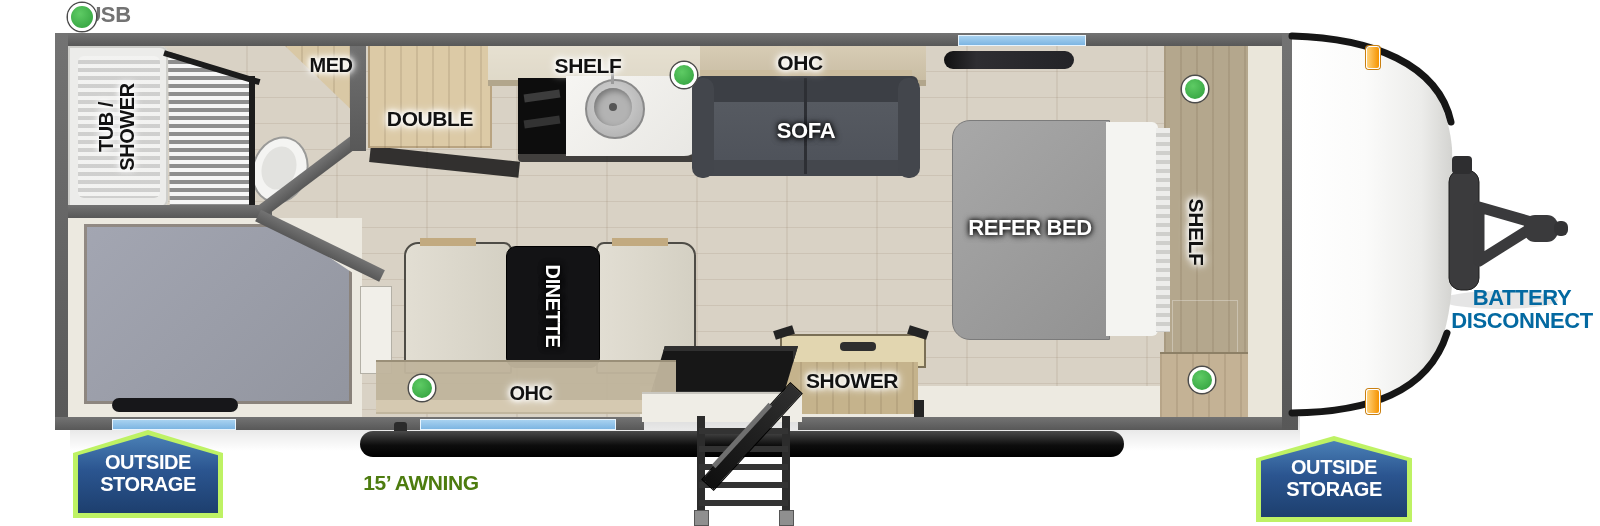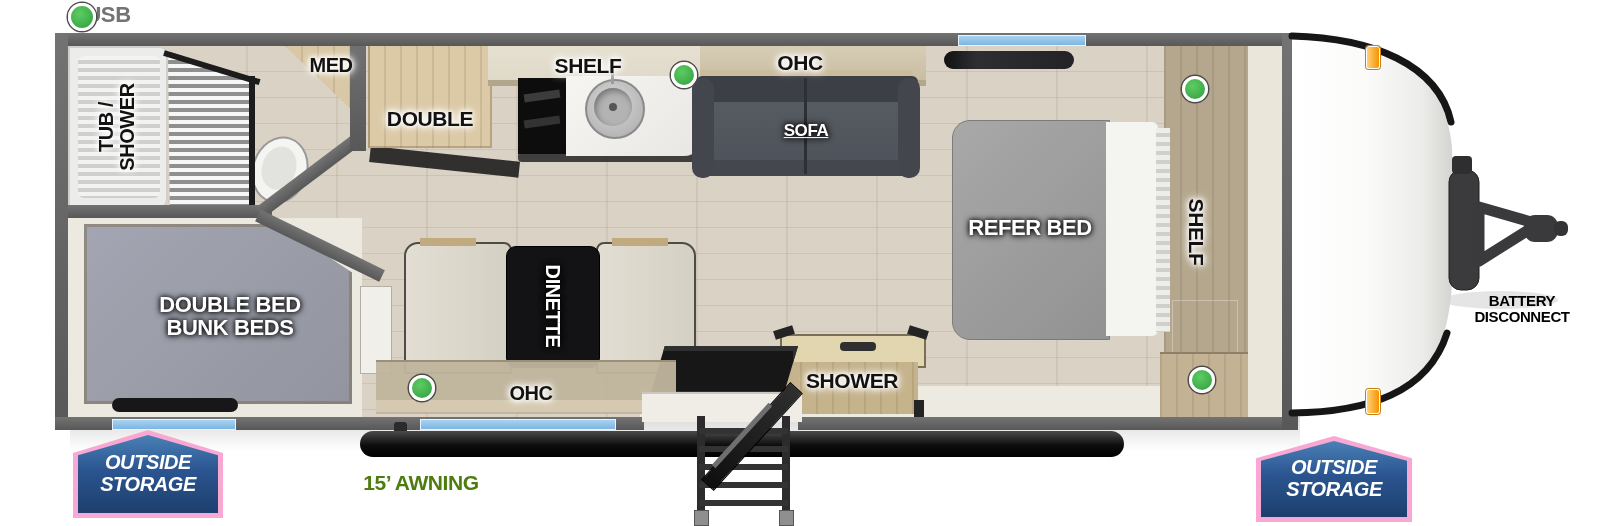--- a/index.html
+++ b/index.html
@@ -11,21 +11,21 @@
   .glow-w{color:#121212;text-shadow:0 0 4px #fff,0 0 6px #fff,0 0 9px #fff,0 0 12px #fff;}
   .glow-d{color:#fff;text-shadow:0 0 4px rgba(0,0,0,.85),0 0 7px rgba(0,0,0,.6),0 1px 6px rgba(0,0,0,.6);}
   .rot90{transform:translate(-50%,-50%) rotate(90deg);}
   .rotm90{transform:translate(-50%,-50%) rotate(-90deg);}
   .wall{background:linear-gradient(180deg,#737373,#585858);z-index:20;}
   .window{background:linear-gradient(180deg,#a8d2f0,#7db5e2);border:1px solid #e8f4fd;z-index:26;}
   .dot{position:absolute;width:20px;height:20px;border-radius:50%;z-index:45;
        background:radial-gradient(circle at 40% 35%,#5ecb64,#2f9e3c);
        border:3px solid #fff;box-shadow:0 0 0 1.5px #4c4c4c;}
   .badge{position:absolute;z-index:50;clip-path:polygon(50% 0%,100% 26%,100% 100%,0% 100%,0% 26%);
-         background:#f9a8d4;filter:drop-shadow(0 2px 3px rgba(0,0,0,.25));font-style:italic;}
+         background:#bef264;filter:drop-shadow(0 2px 3px rgba(0,0,0,.25));}
   .badge-inner{position:absolute;left:5px;top:5px;right:5px;bottom:5px;
          clip-path:polygon(50% 0%,100% 26%,100% 100%,0% 100%,0% 26%);
          background:linear-gradient(180deg,#4a80b6 0%,#2c5License591 45%,#1d3f6e 100%);
          background:linear-gradient(180deg,#4a80b6 0%,#2b5590 45%,#1d3f6e 100%);
          display:flex;flex-direction:column;align-items:center;justify-content:center;}
   .badge-inner span{color:#fff;font-weight:bold;font-size:20px;letter-spacing:-0.4px;line-height:1.08;}
   .bench{background:linear-gradient(90deg,#e2ded3,#d4d0c3);border:2px solid #4e4c46;z-index:12;}
   .woodgrain{background-image:repeating-linear-gradient(90deg,rgba(100,80,55,.14) 0 2px,rgba(0,0,0,0) 2px 16px);}
 </style>
 </head>
@@ -188,34 +188,30 @@
   <div class="lb" style="left:108px;top:15px;font-size:22px;color:#737373;">USB</div>
 
   <div class="lb glow-w rotm90" style="left:117px;top:127px;font-size:20px;">
     <span style="display:block">TUB /</span>
     <span style="display:block">SHOWER</span>
   </div>
   <div class="lb glow-w" style="left:331px;top:65px;font-size:20px;">MED</div>
   <div class="lb glow-w" style="left:430px;top:119px;font-size:21px;">DOUBLE</div>
   <div class="lb glow-w" style="left:588px;top:66px;font-size:21px;">SHELF</div>
   <div class="lb glow-w" style="left:800px;top:63px;font-size:21px;">OHC</div>
-  <div class="lb glow-d" style="left:806px;top:131px;font-size:17px;z-index:41;text-decoration:underline;">SOFA</div>
+  <div class="lb glow-d" style="left:806px;top:131px;font-size:22px;z-index:41;">SOFA</div>
   <div class="lb glow-d" style="left:1030px;top:228px;font-size:22px;z-index:41;">REFER BED</div>
   <div class="lb glow-w rot90" style="left:1196px;top:232px;font-size:21px;z-index:41;">SHELF</div>
-  <div class="lb glow-d" style="left:230px;top:316px;font-size:22px;z-index:41;">
-    <span style="display:block">DOUBLE BED</span>
-    <span style="display:block">BUNK BEDS</span>
-  </div>
   <div class="lb glow-d rot90" style="left:552px;top:306px;font-size:20px;z-index:41;">DINETTE</div>
   <div class="lb glow-w" style="left:531px;top:393px;font-size:20px;z-index:41;">OHC</div>
   <div class="lb glow-w" style="left:852px;top:381px;font-size:21px;z-index:41;">SHOWER</div>
 
   <div class="lb" style="left:421px;top:477px;font-size:21px;color:#4d7c0f;z-index:41;margin-top:6px;">15’ AWNING</div>
 
-  <div class="lb" style="left:1522px;top:309px;font-size:15px;color:#000000;z-index:41;">
+  <div class="lb" style="left:1522px;top:309px;font-size:22px;color:#0369a1;z-index:41;">
     <span style="display:block">BATTERY</span>
     <span style="display:block">DISCONNECT</span>
   </div>
 
   <div class="badge" style="left:73px;top:430px;width:150px;height:88px;">
     <div class="badge-inner">
       <span>OUTSIDE</span>
       <span>STORAGE</span>
     </div>
   </div>

